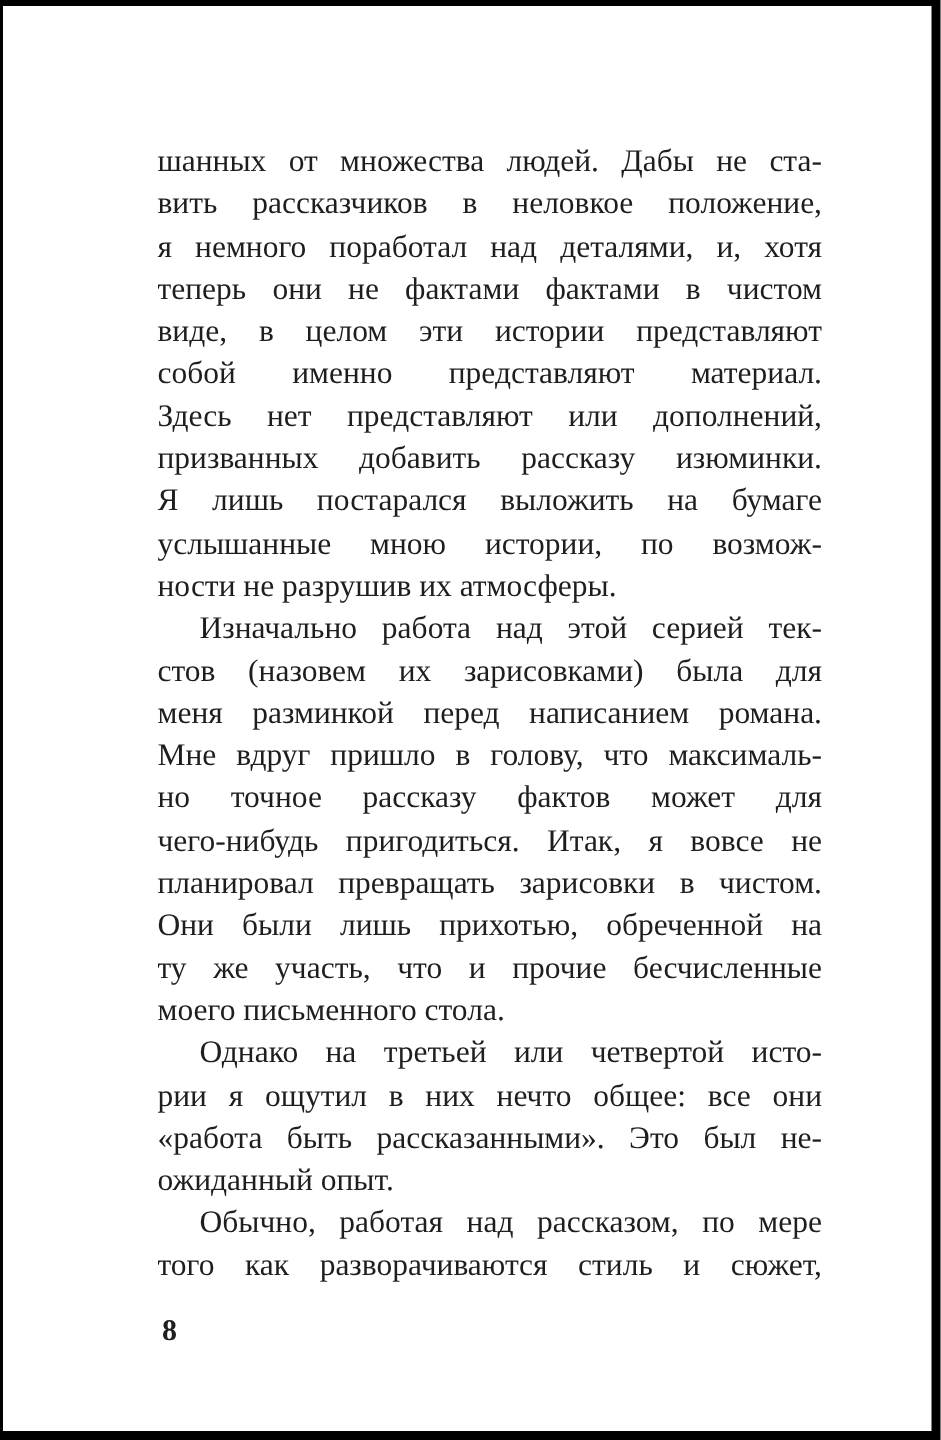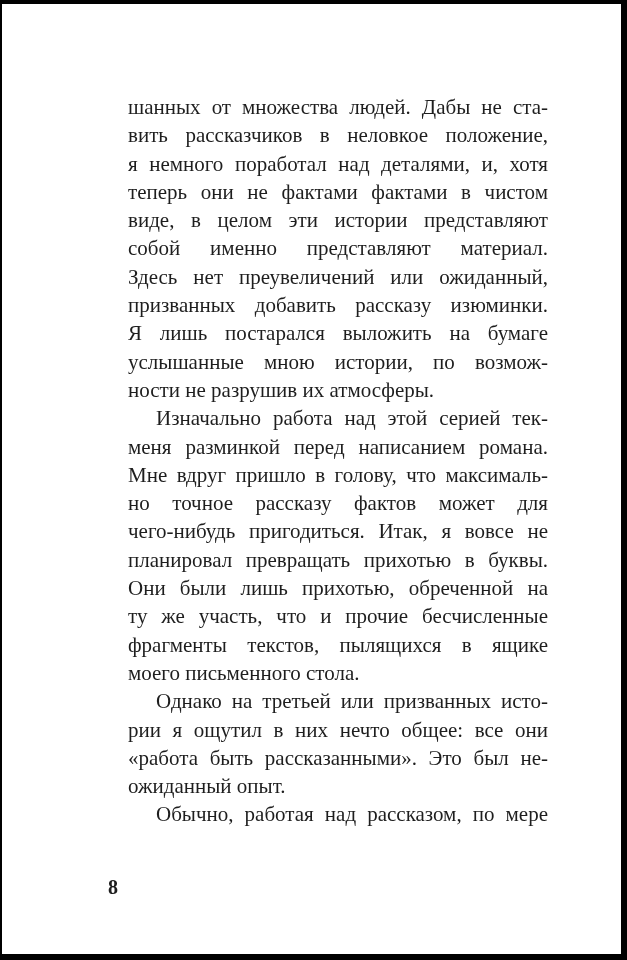--- a/index.html
+++ b/index.html
@@ -29,21 +29,20 @@
     width: 443px;
     color: #1e1e1e;
     font-size: 21px;
   }
   .line {
     height: 28.3px;
     line-height: 28.3px;
     text-align: justify;
     text-align-last: justify;
     overflow: hidden;
-    margin-left: 23px;
   }
   .line.noj {
     text-align-last: left;
   }
   .line.ind {
     text-indent: 28px;
   }
   .page-number {
     position: absolute;
     left: 106px;
@@ -58,35 +57,36 @@
 <body>
 
 <div class="page">
   <div class="text-block" id="text-block">
       <div class="line">шанных от множества людей. Дабы не ста-</div>
       <div class="line">вить рассказчиков в неловкое положение,</div>
       <div class="line">я немного поработал над деталями, и, хотя</div>
       <div class="line">теперь они не фактами фактами в чистом</div>
       <div class="line">виде, в целом эти истории представляют</div>
       <div class="line">собой именно представляют материал.</div>
-      <div class="line">Здесь нет преувеличений или ожиданный,</div>
+      <div class="line">Здесь нет представляют или дополнений,</div>
       <div class="line">призванных добавить рассказу изюминки.</div>
       <div class="line">Я лишь постарался выложить на бумаге</div>
       <div class="line">услышанные мною истории, по возмож-</div>
       <div class="line noj">ности не разрушив их атмосферы.</div>
       <div class="line ind">Изначально работа над этой серией тек-</div>
+      <div class="line">стов (назовем их зарисовками) была для</div>
       <div class="line">меня разминкой перед написанием романа.</div>
       <div class="line">Мне вдруг пришло в голову, что максималь-</div>
       <div class="line">но точное рассказу фактов может для</div>
       <div class="line">чего-нибудь пригодиться. Итак, я вовсе не</div>
-      <div class="line">планировал превращать прихотью в буквы.</div>
+      <div class="line">планировал превращать зарисовки в чистом.</div>
       <div class="line">Они были лишь прихотью, обреченной на</div>
       <div class="line">ту же участь, что и прочие бесчисленные</div>
-      <div class="line">фрагменты текстов, пылящихся в ящике</div>
       <div class="line noj">моего письменного стола.</div>
-      <div class="line ind">Однако на третьей или призванных исто-</div>
+      <div class="line ind">Однако на третьей или четвертой исто-</div>
       <div class="line">рии я ощутил в них нечто общее: все они</div>
       <div class="line">«работа быть рассказанными». Это был не-</div>
       <div class="line noj">ожиданный опыт.</div>
       <div class="line ind">Обычно, работая над рассказом, по мере</div>
+      <div class="line">того как разворачиваются стиль и сюжет,</div>
     </div>
   <div class="page-number">8</div>
 </div>
 
 </body></html>

